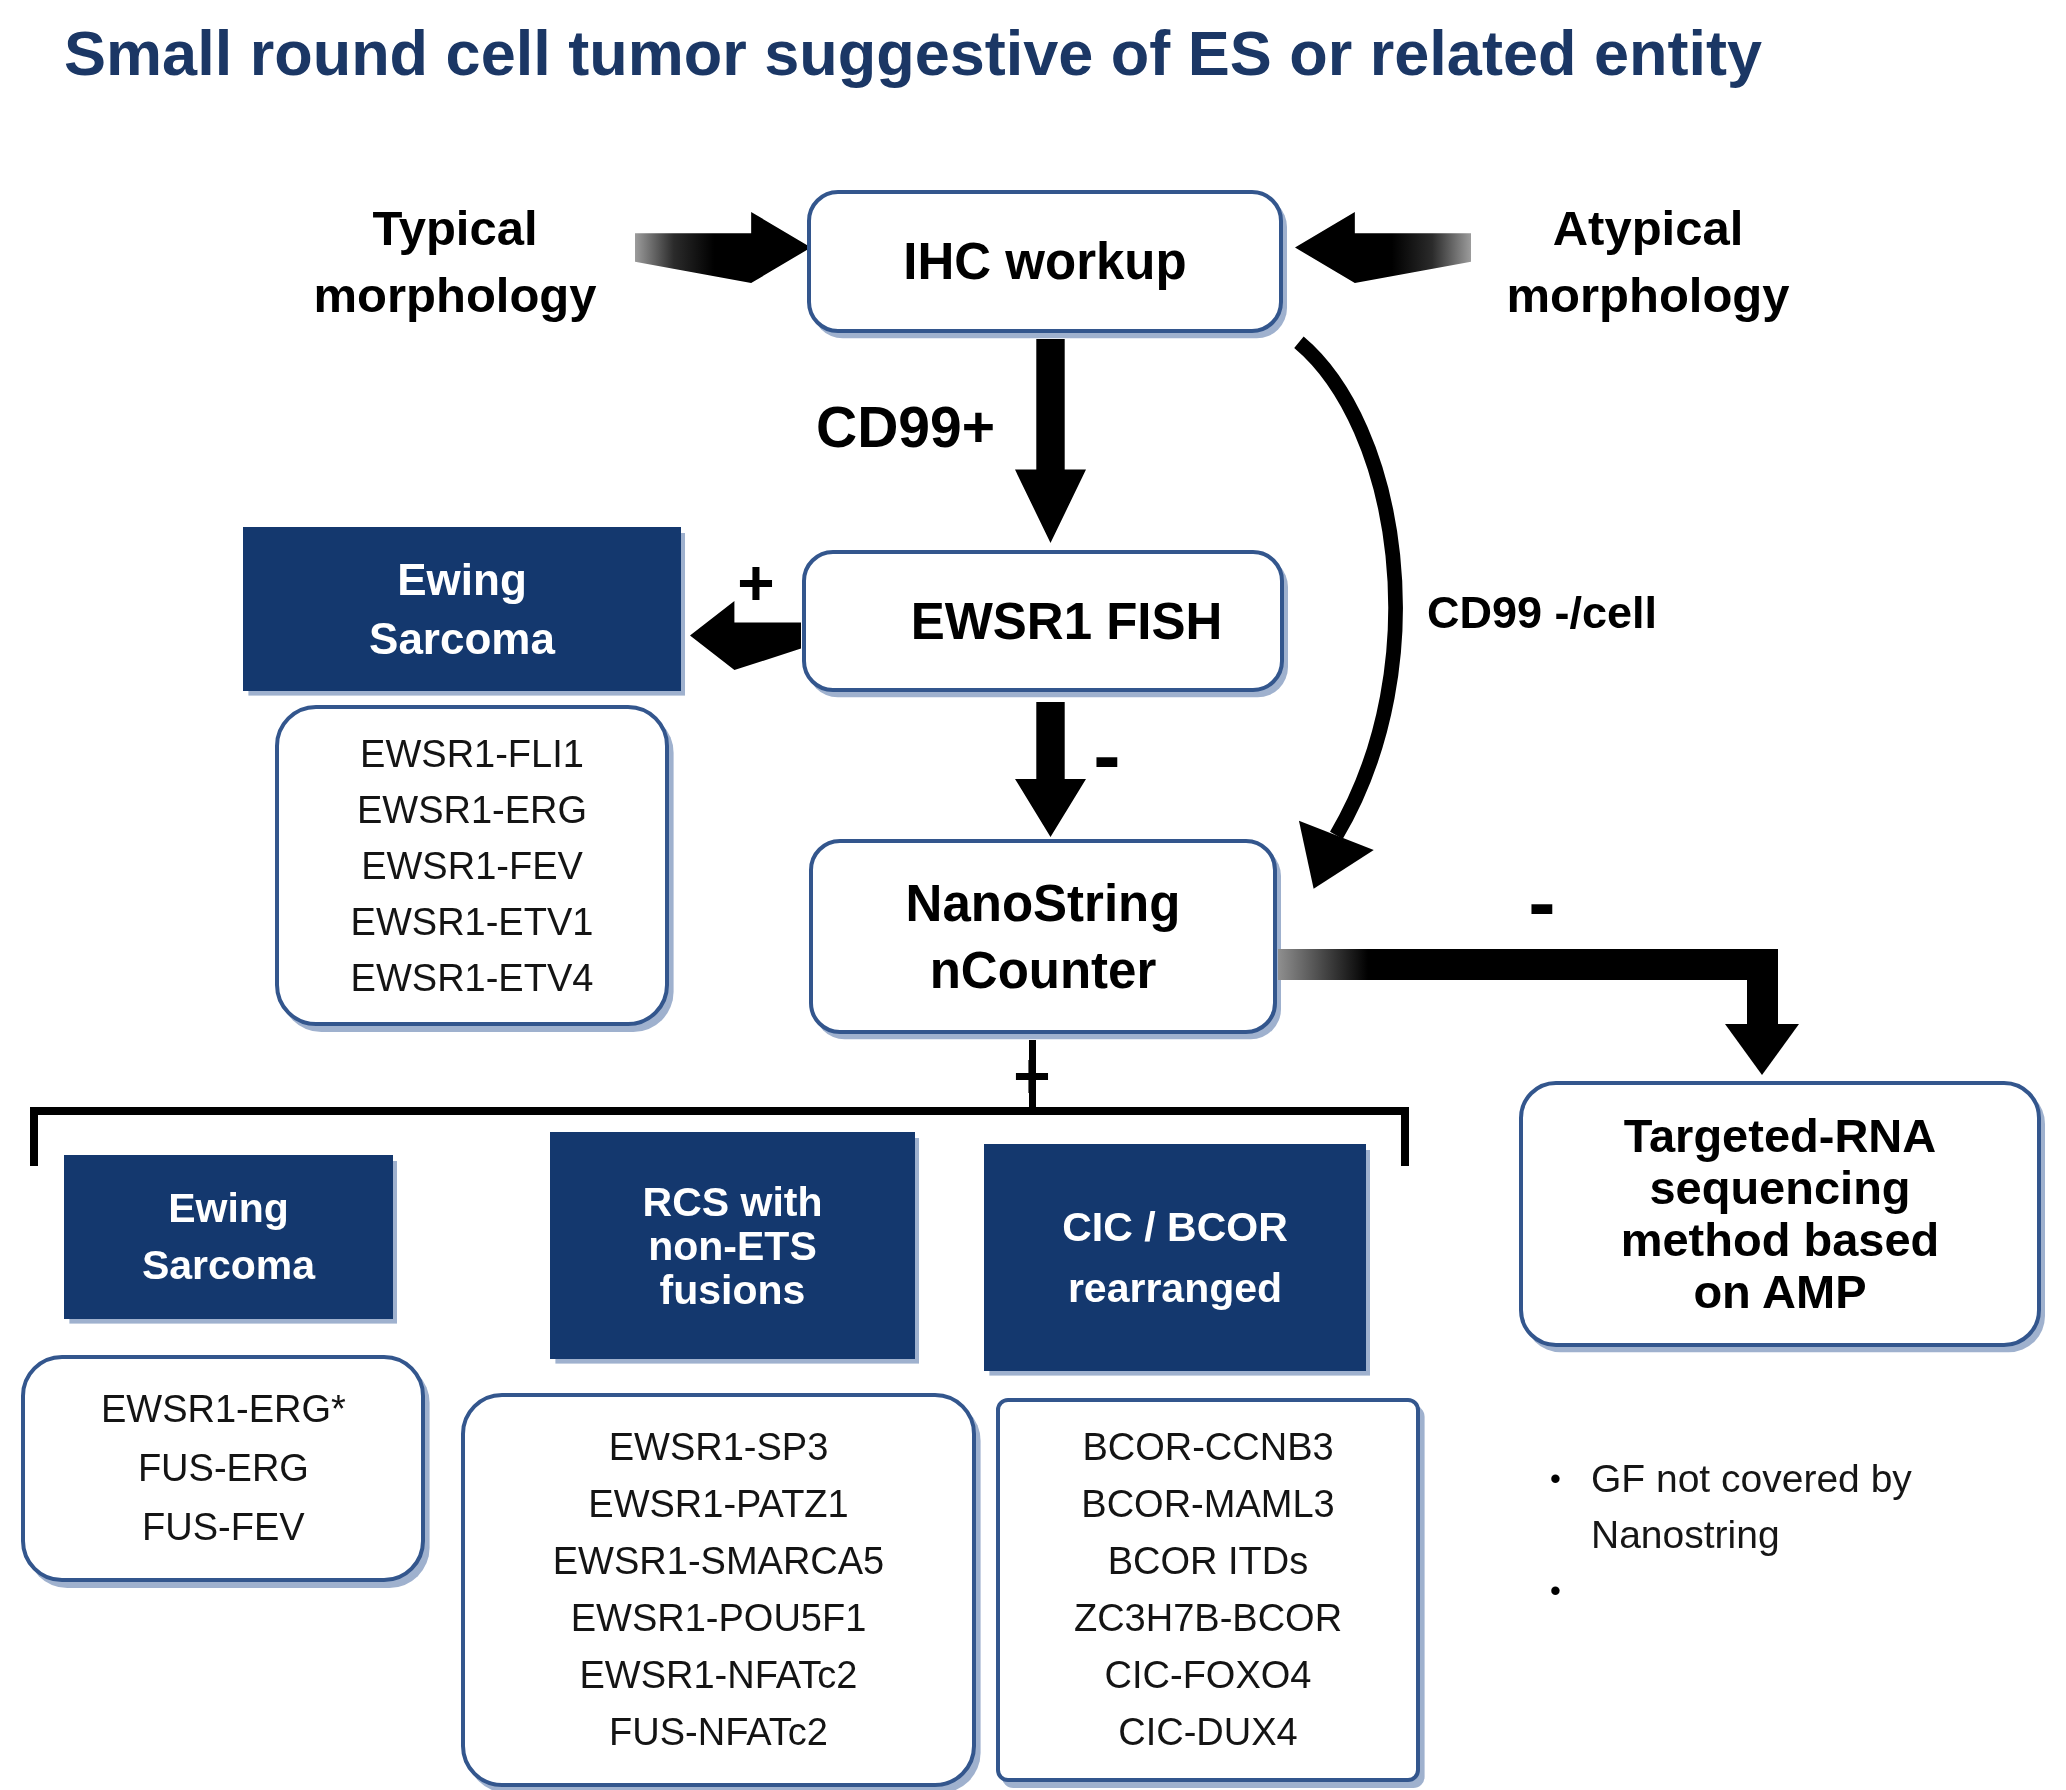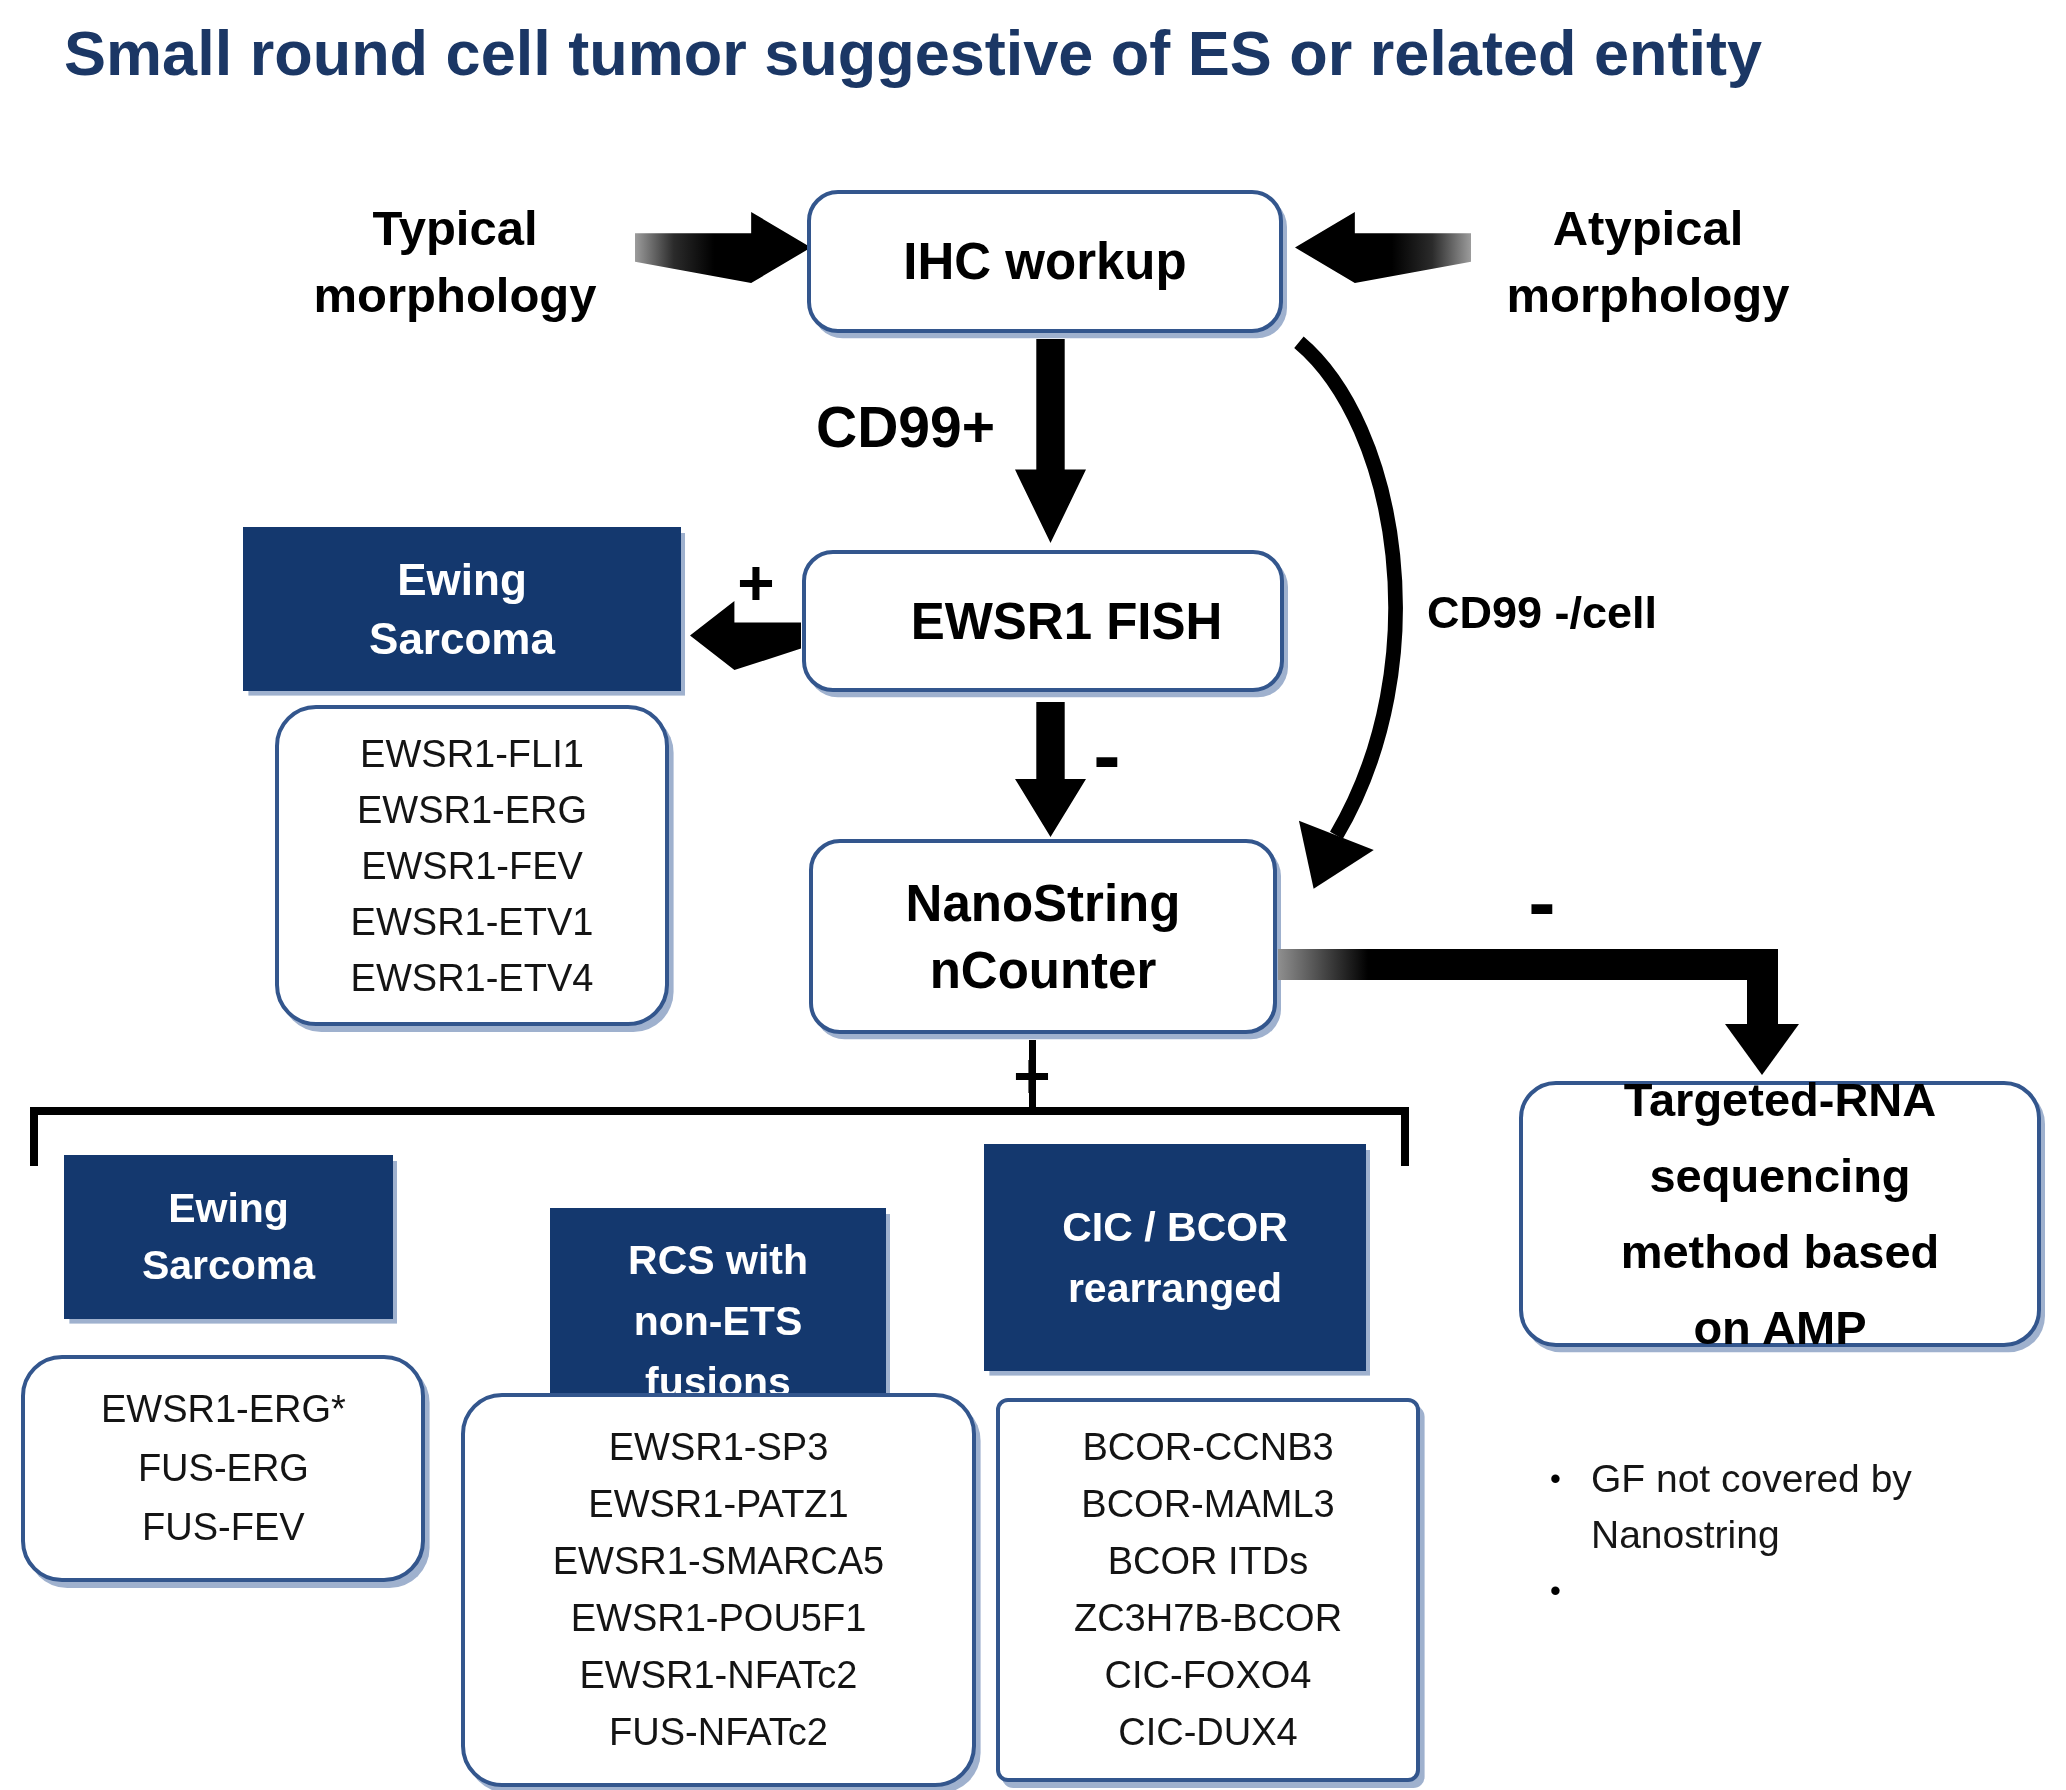--- a/index.html
+++ b/index.html
@@ -134,21 +134,21 @@
 
 <div class="abs" style="left:0;top:0;width:0;height:0;">
   <div class="abs bar" style="left:30px;top:1107px;width:1379px;height:8px;"></div>
   <div class="abs bar" style="left:30px;top:1107px;width:8px;height:59px;"></div>
   <div class="abs bar" style="left:1401px;top:1107px;width:8px;height:59px;"></div>
 </div>
 
 <div class="abs node navy-node" style="left:64px;top:1155px;width:329px;height:164px;font-size:41px;line-height:57px;">Ewing
 Sarcoma</div>
 
-<div class="abs node navy-node" style="left:550px;top:1208px;width:336px;height:227px;font-size:41px;line-height:61px;">RCS with
+<div class="abs node navy-node" style="left:550px;top:1132px;width:365px;height:227px;font-size:41px;line-height:44px;">RCS with
 non-ETS
 fusions</div>
 
 <div class="abs node navy-node" style="left:984px;top:1144px;width:382px;height:227px;font-size:41px;line-height:61px;">CIC / BCOR
 rearranged</div>
 
 <div class="abs list-box" style="left:21.4px;top:1355px;width:404px;height:227px;font-size:38px;line-height:59px;">EWSR1-ERG*
 FUS-ERG
 FUS-FEV</div>
 
@@ -159,21 +159,21 @@
 EWSR1-NFATc2
 FUS-NFATc2</div>
 
 <div class="abs list-box" style="left:996px;top:1398px;width:424px;height:384px;font-size:38px;line-height:57px;border-radius:12px;">BCOR-CCNB3
 BCOR-MAML3
 BCOR ITDs
 ZC3H7B-BCOR
 CIC-FOXO4
 CIC-DUX4</div>
 
-<div class="abs node white-node" style="left:1519px;top:1081px;width:522px;height:266px;font-size:47px;line-height:76px;border-radius:37px;">Targeted-RNA
+<div class="abs node white-node" style="left:1519px;top:1081px;width:522px;height:266px;font-size:47px;line-height:52px;border-radius:37px;">Targeted-RNA
 sequencing
 method based
 on AMP</div>
 
 <div class="abs" style="left:1550px;top:1451px;width:516px;">
   <div class="note-item">
     <span class="note-bullet">•</span>
     <span class="note-text">GF not covered by Nanostring</span>
   </div>
   <div class="note-item">

